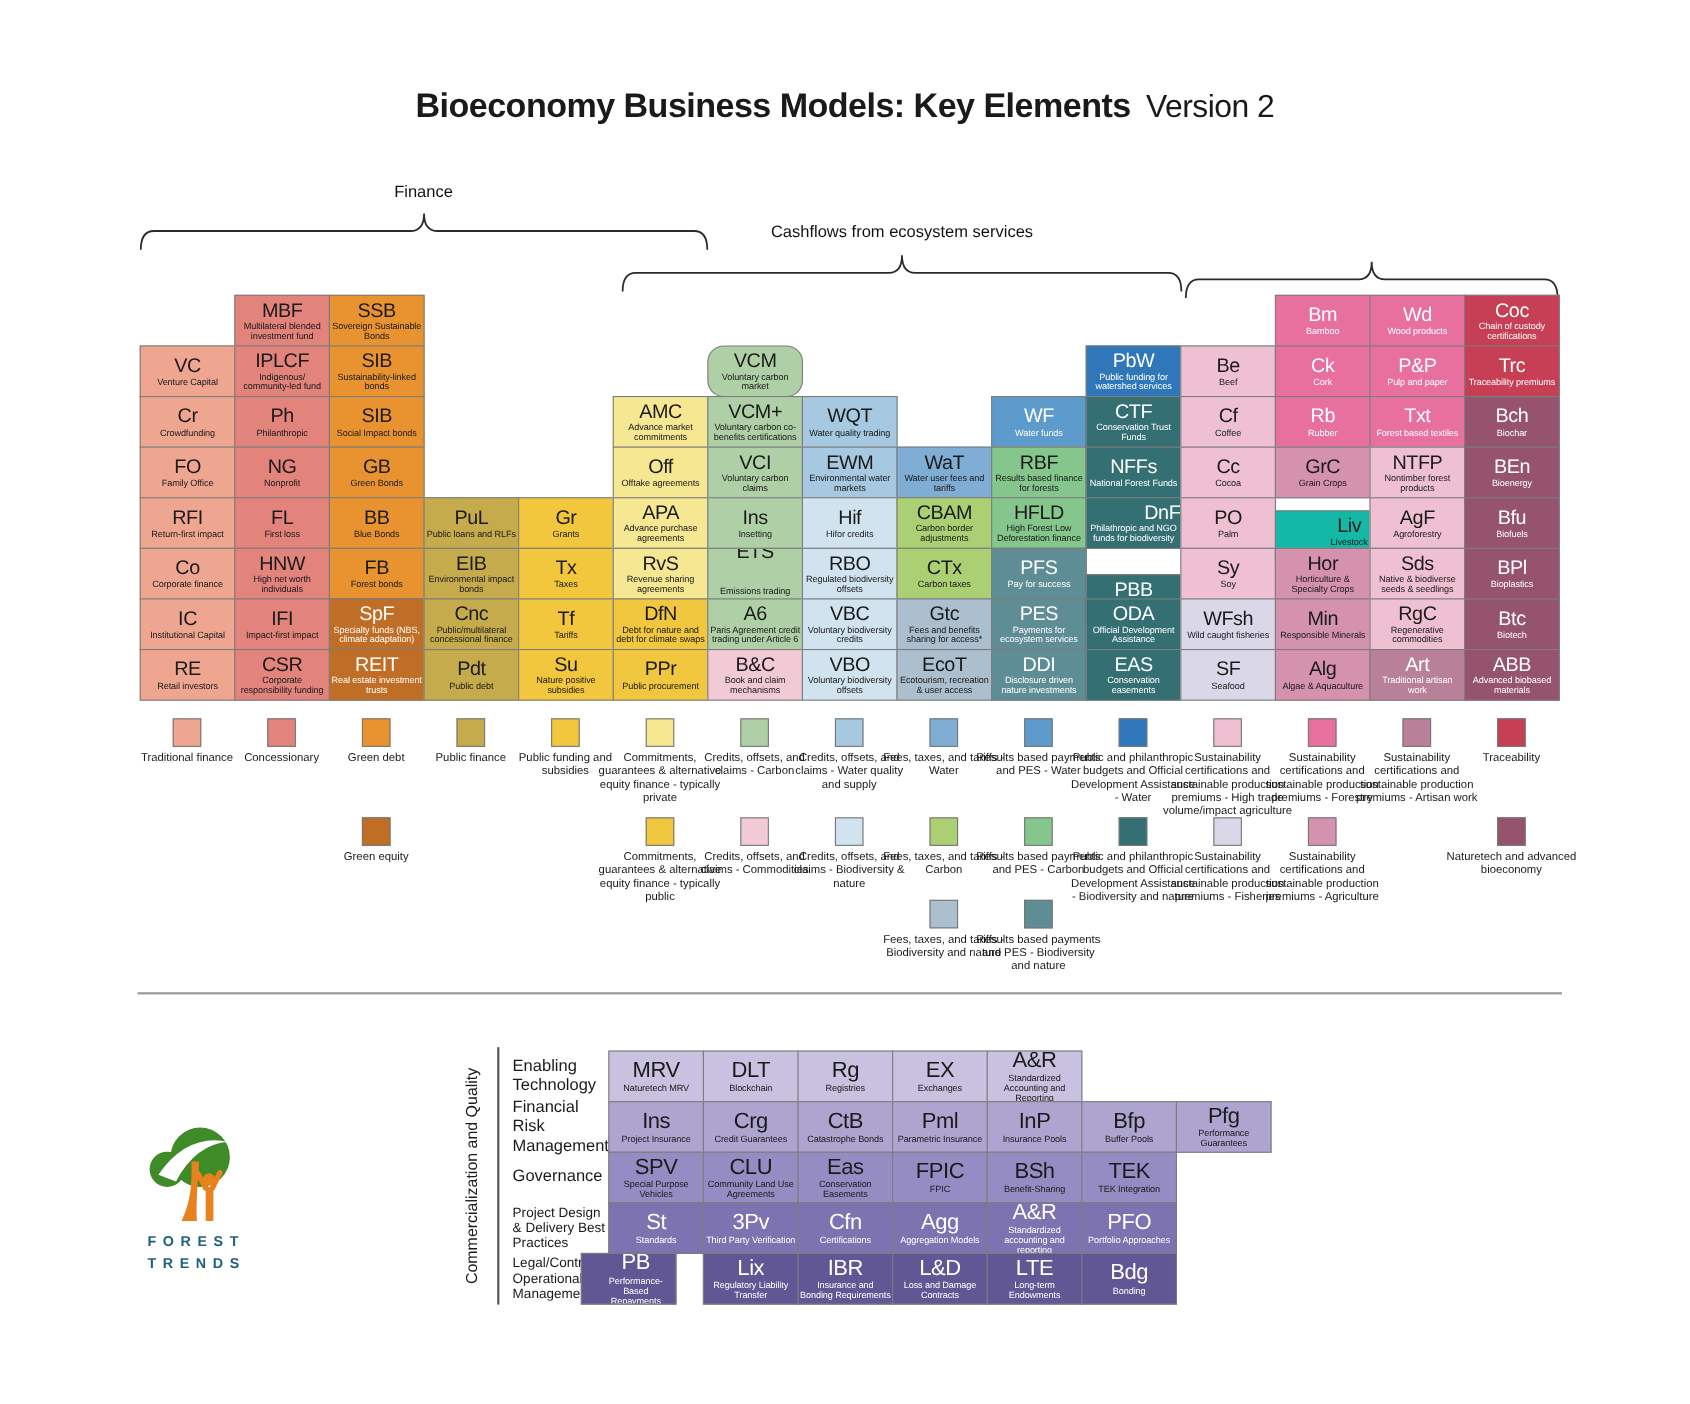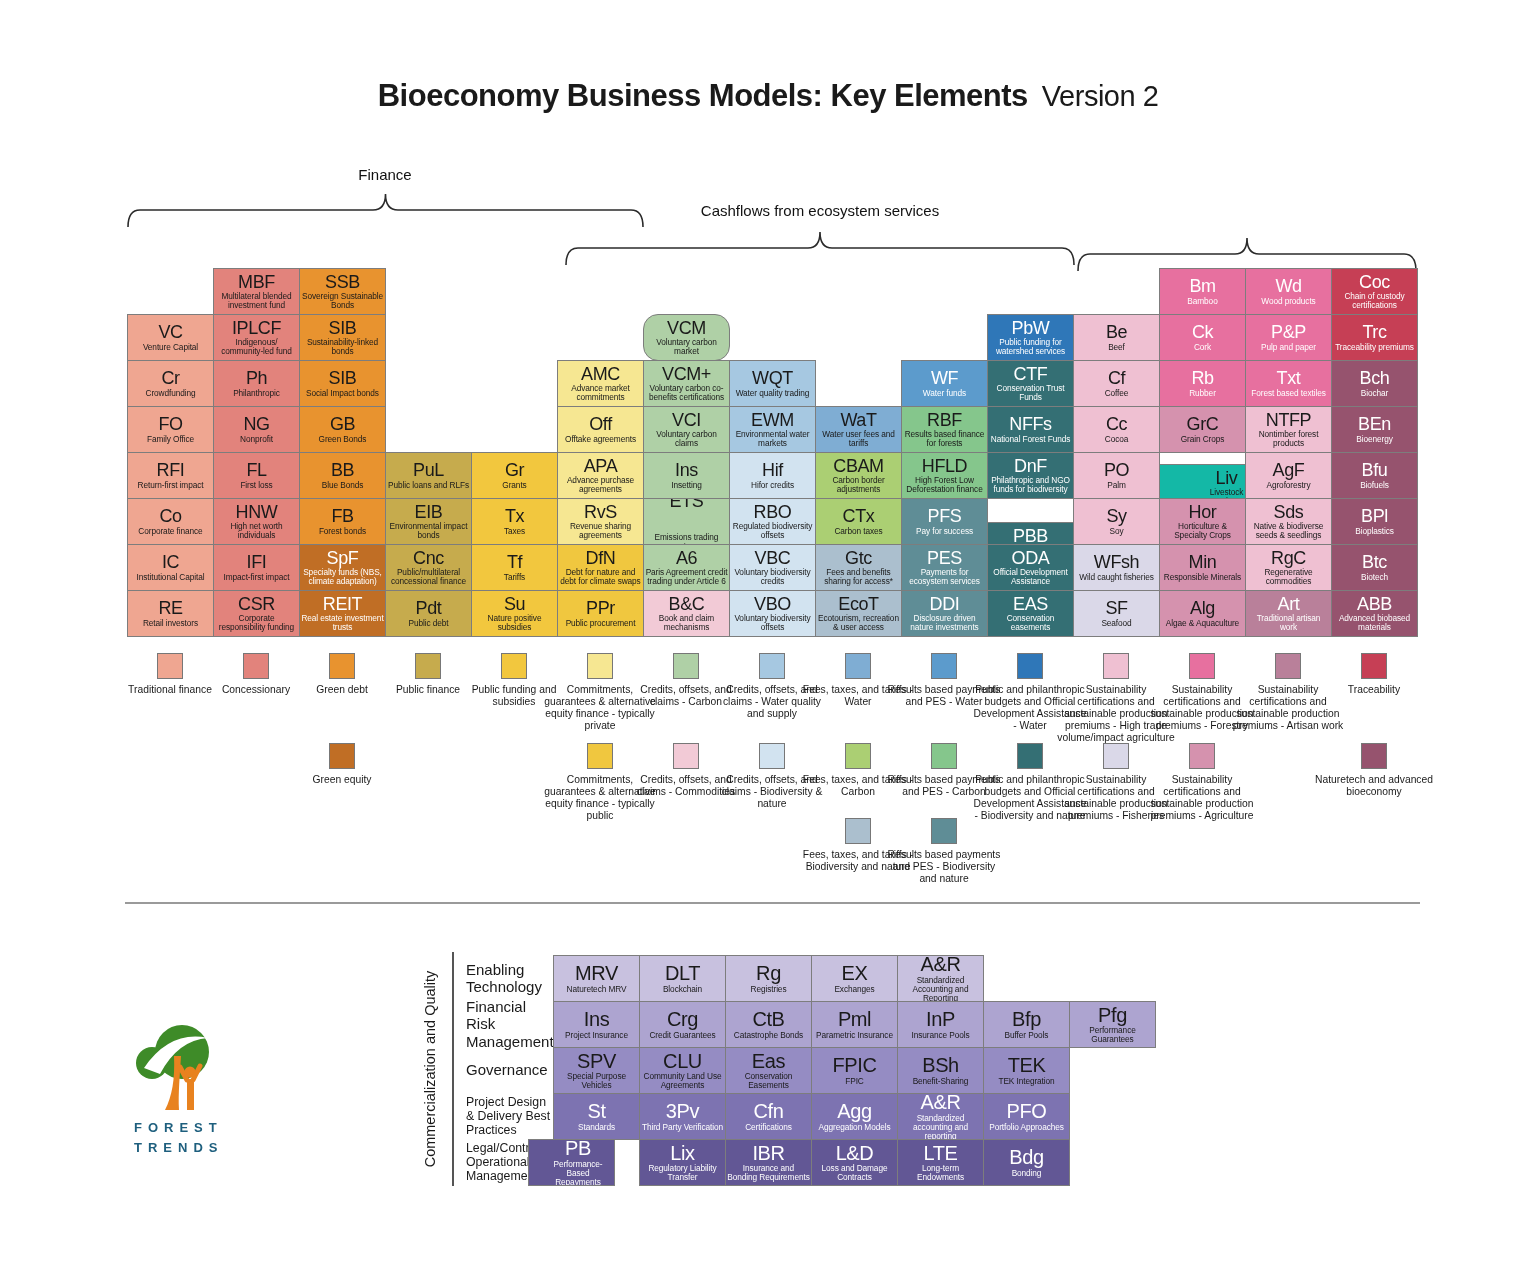--- a/index.html
+++ b/index.html
@@ -294,21 +294,21 @@
         <div class="sub">Public funding for watershed services</div>
       </div>
       <div class="cell" style="left: 987px; top: 360px; background: rgb(52, 111, 116); color: rgb(255, 255, 255);">
         <div class="sym">CTF</div>
         <div class="sub">Conservation Trust Funds</div>
       </div>
       <div class="cell" style="left: 987px; top: 406px; background: rgb(52, 111, 116); color: rgb(255, 255, 255);">
         <div class="sym">NFFs</div>
         <div class="sub">National Forest Funds</div>
       </div>
-      <div class="cell" style="left: 987px; top: 452px; background: rgb(52, 111, 116); color: rgb(255, 255, 255);">
+      <div class="cell" style="left: 987px; top: 452px; background: rgb(52, 111, 116); color: rgb(255, 255, 255); align-items: flex-end;">
         <div class="sym">DnF</div>
         <div class="sub">Philathropic and NGO funds for biodiversity</div>
       </div>
       <div class="cell" style="left: 987px; top: 522px; background: rgb(52, 111, 116); color: rgb(255, 255, 255);">
         <div class="sym">PBB</div>
         <div class="sub">Public budgets for biodiversity</div>
       </div>
       <div class="cell" style="left: 987px; top: 544px; background: rgb(52, 111, 116); color: rgb(255, 255, 255);">
         <div class="sym">ODA</div>
         <div class="sub">Official Development Assistance</div>

